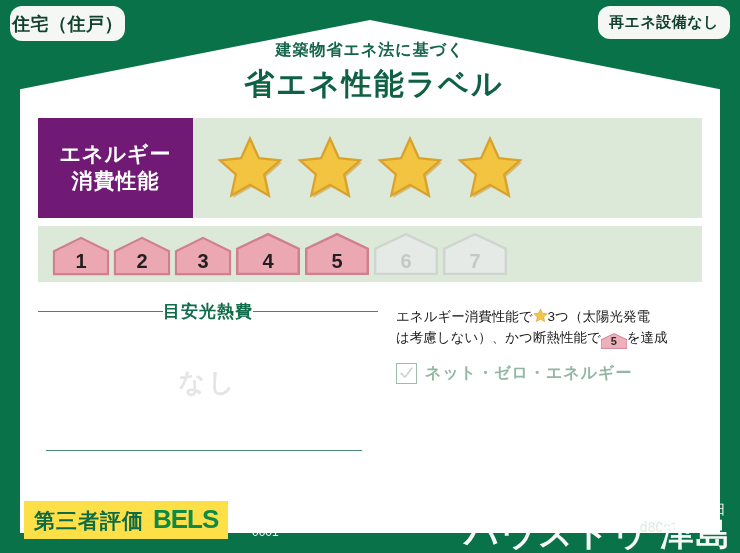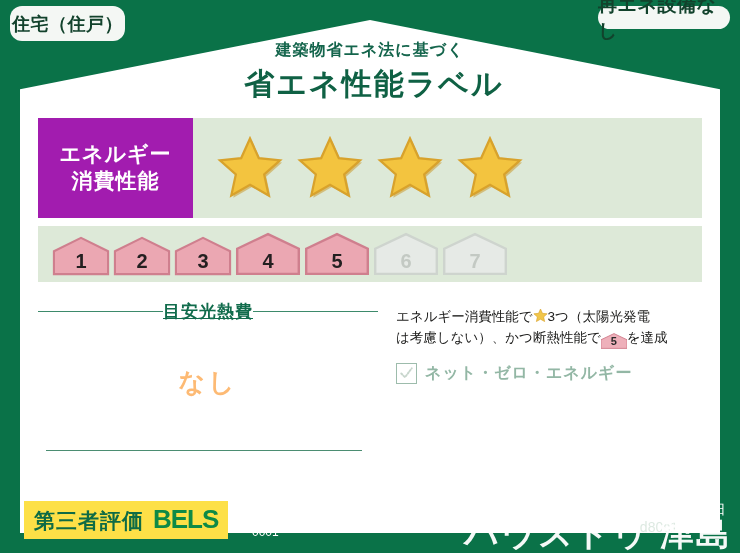--- a/index.html
+++ b/index.html
@@ -29,37 +29,37 @@
     background:#f4f7f4;
     color:#12422c;
     font-weight:bold;
     letter-spacing:.5px;
     display:flex;align-items:center;justify-content:center;border-radius:12px;
   }
   #badge-dwelling{
     left:10px;top:6px;width:115px;height:35px;font-size:18px;
   }
   #badge-renewable{
-    right:10px;top:6px;width:132px;height:23px;font-size:19px;
+    right:10px;top:6px;width:132px;height:33px;font-size:15px;
   }
 
   
   .title-wrap{
     position:absolute;left:0;right:0;top:40px;text-align:center;
     color:#12624a;
   }
   #title-sub{font-size:16px;font-weight:bold;letter-spacing:1px;color:#14654c;}
   #title-main{font-size:30px;font-weight:bold;letter-spacing:2px;margin-top:3px;color:#0f6144;padding-left:8px;}
 
   
   .rows{position:absolute;left:38px;top:118px;width:664px;}
   .row{display:flex;align-items:stretch;margin-bottom:8px;}
   .row-label{
     width:155px;min-width:155px;
-    background:#a21caf;color:#fff;
+    background:#701a75;color:#fff;
     display:flex;flex-direction:column;align-items:center;justify-content:center;
     font-size:21px;font-weight:bold;line-height:1.28;letter-spacing:1px;
   }
   .row-body{
     flex:1;background:#dde9d8;
     display:flex;align-items:center;
   }
   #row-energy .row-label{height:100px;}
   #row-energy .row-body{height:100px;padding-left:22px;}
   #row-insulation .row-label{height:56px;}
@@ -85,25 +85,24 @@
   .g-on{color:#231f20;}
   .g-off{color:#c3c9c3;}
 
   
   .lower{position:absolute;left:38px;top:300px;width:664px;display:flex;}
   .lower-left{width:340px;position:relative;}
   .cost-head{
     display:flex;align-items:center;gap:0;
     color:#116c4c;font-size:17px;font-weight:bold;letter-spacing:1px;
     justify-content:center;
-    text-decoration:underline;
   }
   .cost-head .ln{flex:1;height:1px;background:#3d8a6b;}
   #cost-value{
-    text-align:center;color:#fdba74;
+    text-align:center;color:#e5e5e5;
     font-size:26px;font-weight:bold;letter-spacing:3px;
     margin-top:42px;
   }
   #lower-divider{
     position:absolute;left:8px;top:150px;width:316px;height:1px;background:#4b8d72;
   }
 
   .lower-right{flex:1;padding-left:18px;color:#1c1c1c;}
   .zeh-head{display:flex;align-items:center;gap:8px;}
   .chk{

